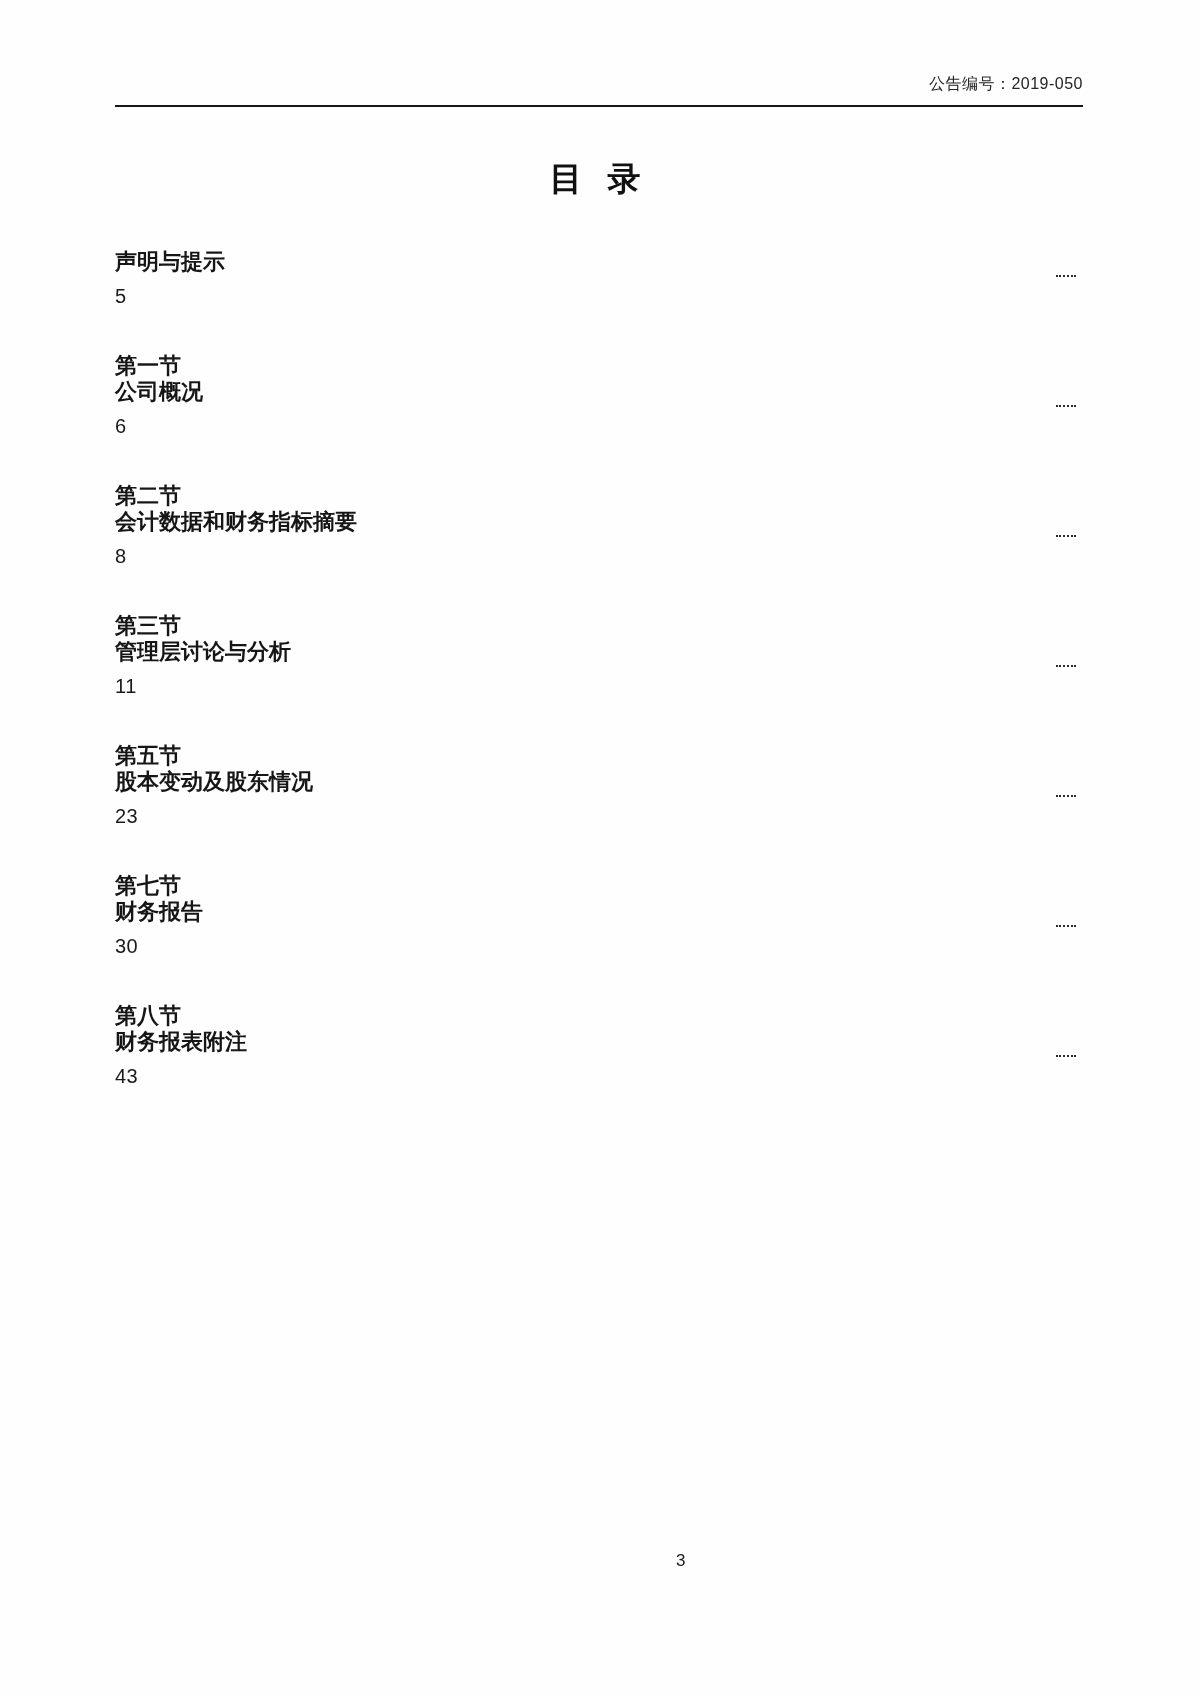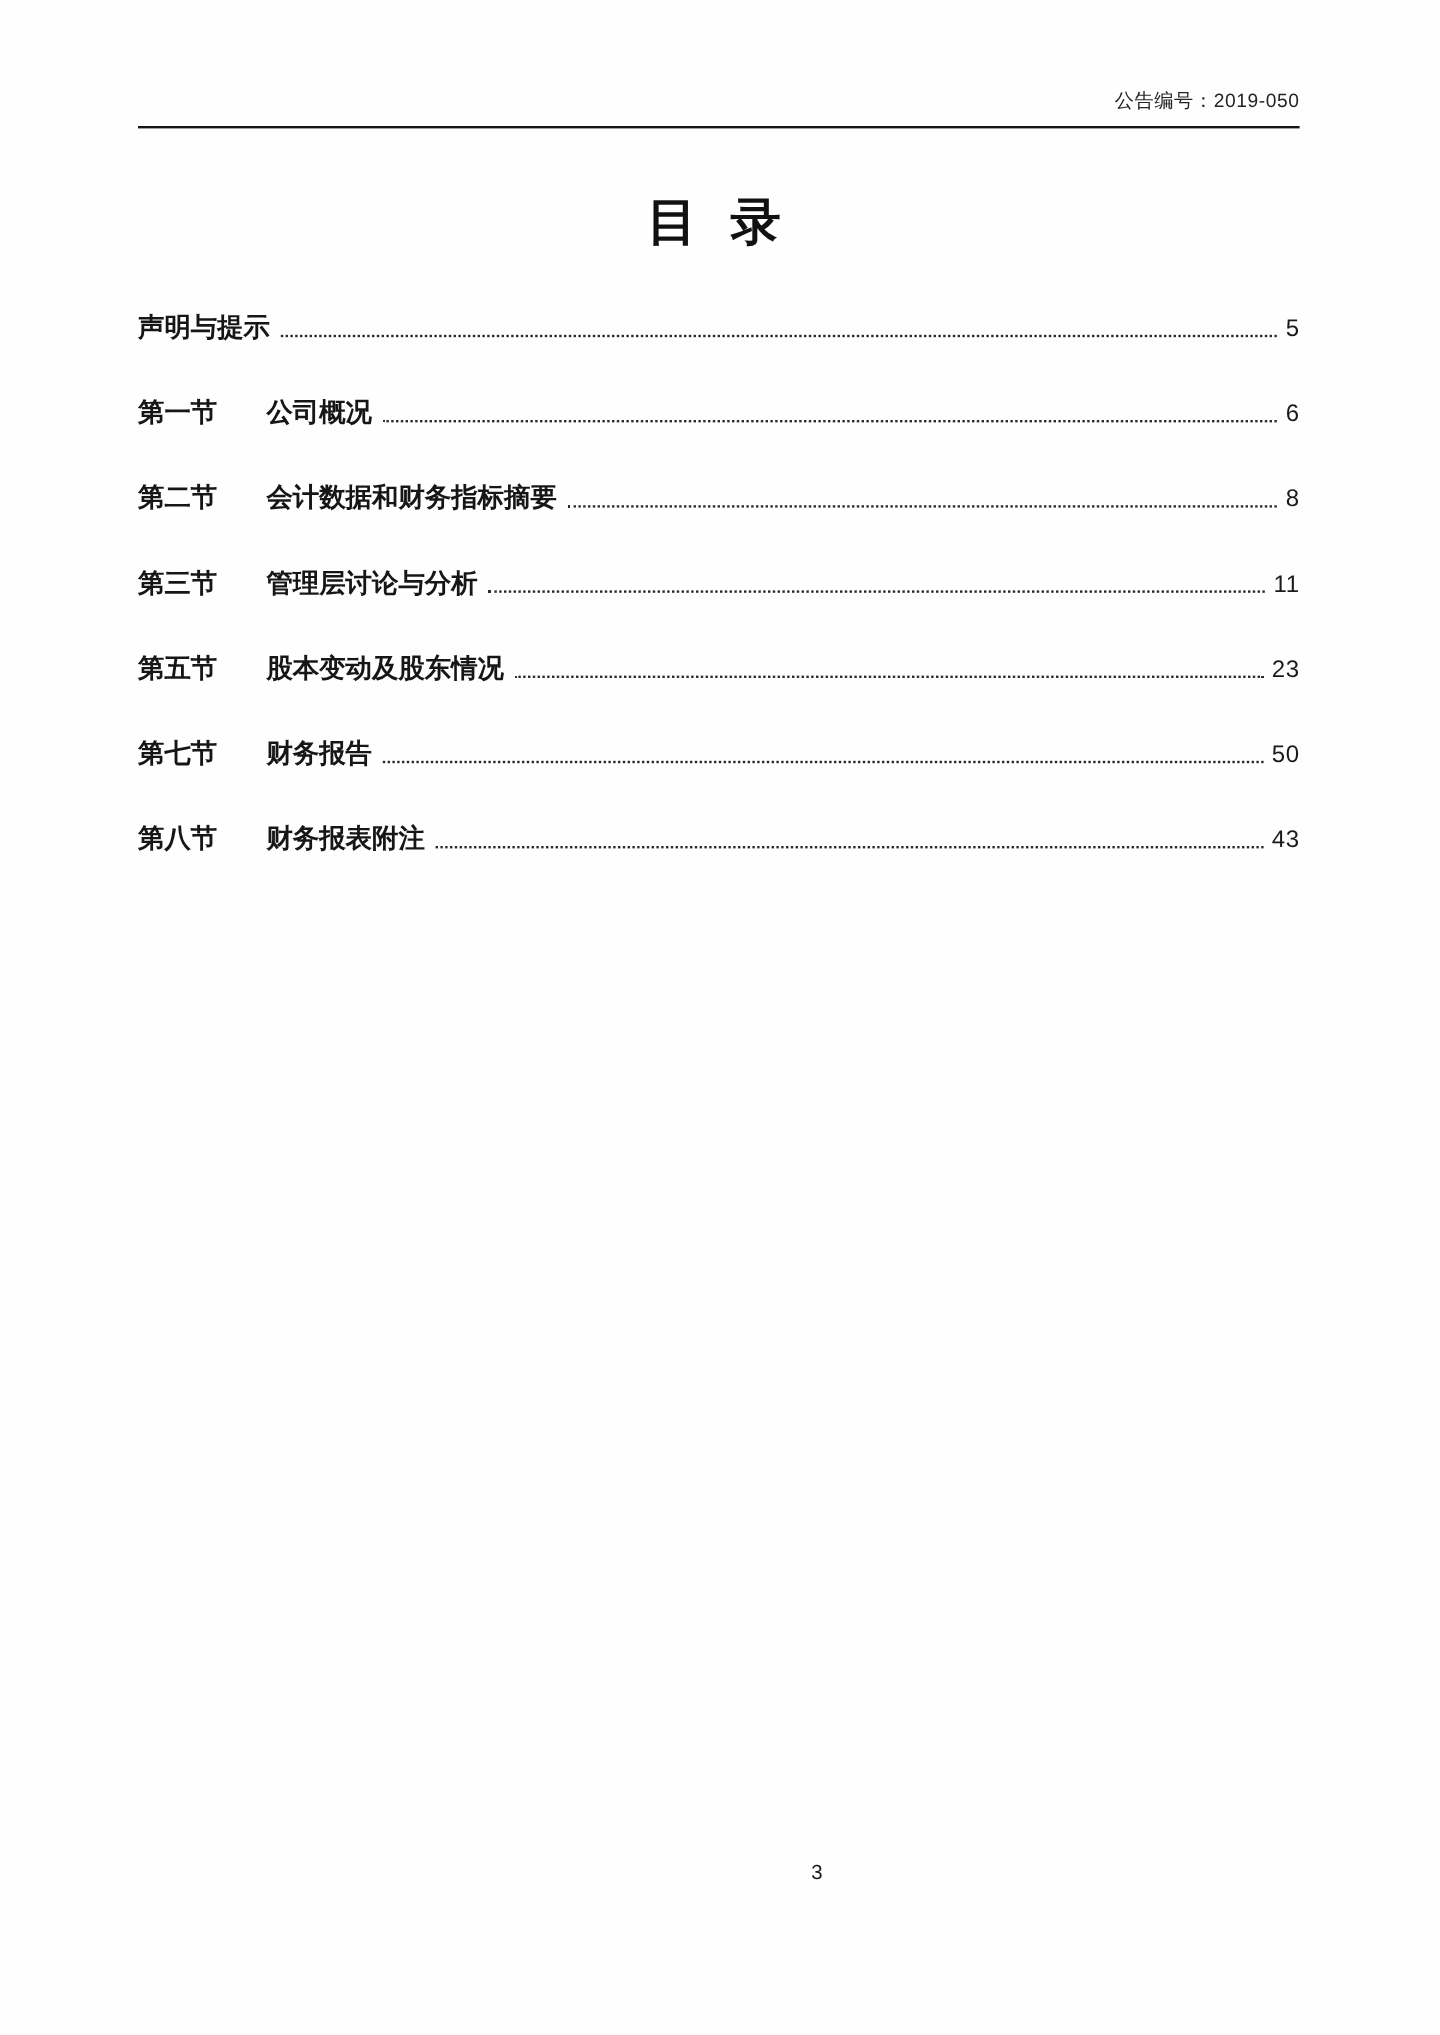--- a/index.html
+++ b/index.html
@@ -25,36 +25,37 @@
     padding-bottom: 10px;
     text-align: right;
     font-size: 16px;
     letter-spacing: 0.5px;
     color: #242424;
     border-bottom: 2.5px solid #161616;
   }
   .doc-title {
     margin-top: 50px;
     text-align: center;
-    font-size: 42px;
+    font-size: 33px;
     font-weight: bold;
     letter-spacing: 8px;
     color: #111;
   }
   .toc {
     margin-top: 47px;
   }
   .toc-row {
     display: flex;
     align-items: baseline;
     line-height: 26px;
     margin-bottom: 44px;
     font-size: 22px;
     font-weight: bold;
     color: #161616;
+    flex-direction: column;
   }
   .toc-section {
     flex: 0 0 auto;
     margin-right: 41px;
     white-space: nowrap;
   }
   .toc-label {
     flex: 0 0 auto;
     white-space: nowrap;
   }
@@ -128,21 +129,21 @@
         <span class="toc-label">股本变动及股东情况</span>
         <span class="toc-dots"></span>
         <span class="toc-page">23</span>
       </div>
 
 
       <div class="toc-row">
         <span class="toc-section">第七节</span>
         <span class="toc-label">财务报告</span>
         <span class="toc-dots"></span>
-        <span class="toc-page">50</span>
+        <span class="toc-page">30</span>
       </div>
 
       <div class="toc-row">
         <span class="toc-section">第八节</span>
         <span class="toc-label">财务报表附注</span>
         <span class="toc-dots"></span>
         <span class="toc-page">43</span>
       </div>
 
     </div>

